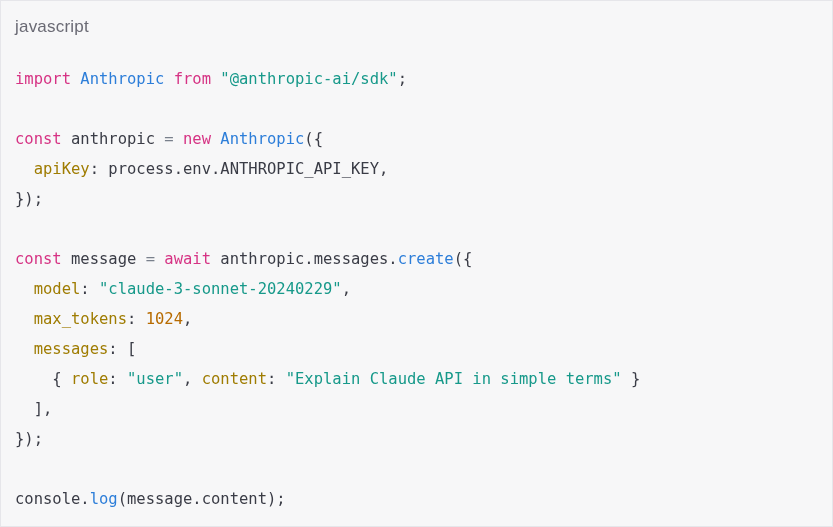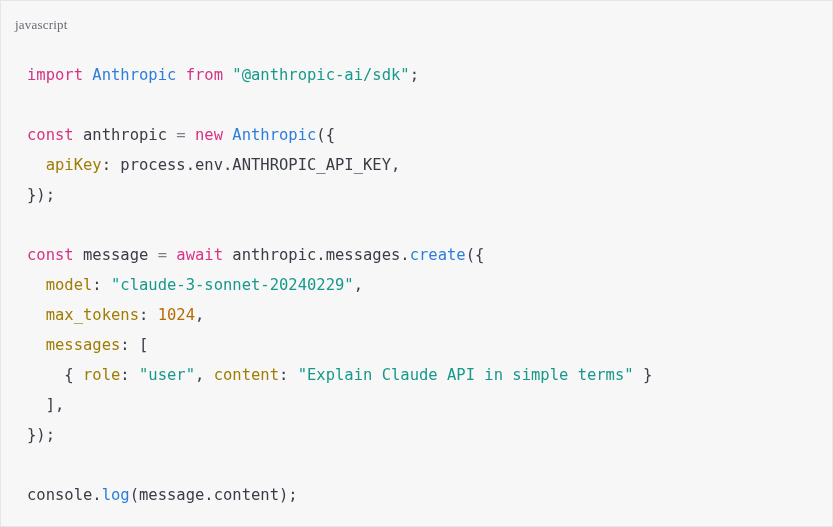--- a/index.html
+++ b/index.html
@@ -13,26 +13,26 @@
   }
   .code-block {
     box-sizing: border-box;
     width: 833px;
     height: 527px;
     padding: 16px 14px;
     border: 1px solid #e6e6ea;
     overflow: hidden;
   }
   .lang-label {
-    font-family: Liberation Serif, serif;
-    font-size: 13px;
+    font-family: Liberation Sans, sans-serif;
+    font-size: 17px;
     letter-spacing: 0.2px;
   }
   .code-lines {
-    margin: 27px 0 0 12px;
+    margin: 27px 0 0 0;
     font-family: "DejaVu Sans Mono", monospace;
     font-size: 15.5px;
     white-space: pre;
   }
   .code-line {
     height: 30px;
     line-height: 30px;
     white-space: pre;
   }
 </style>

